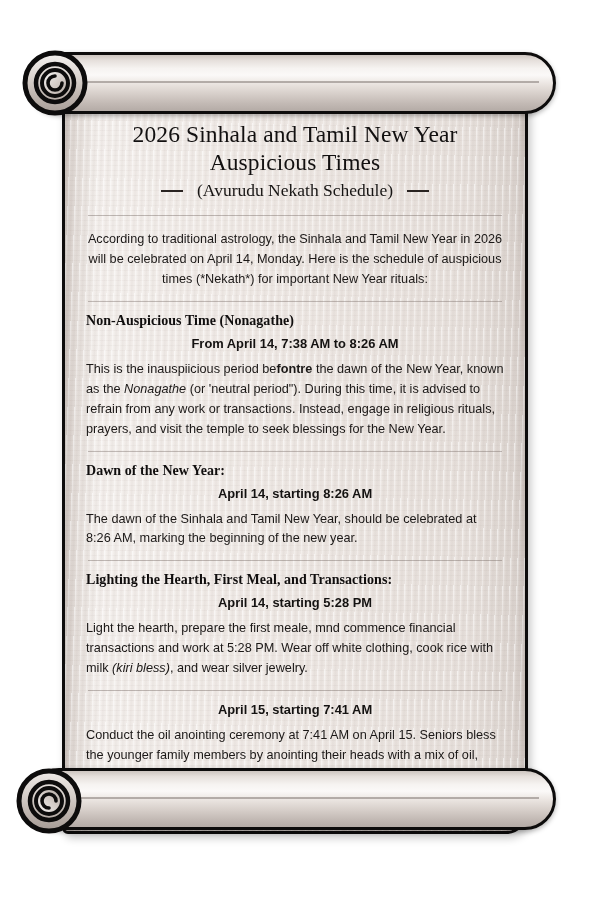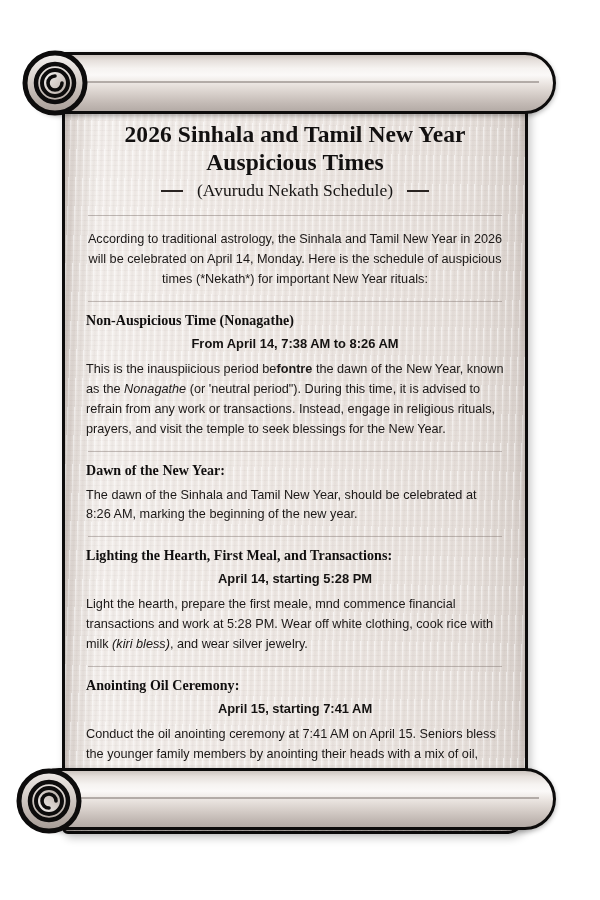--- a/index.html
+++ b/index.html
@@ -100,21 +100,21 @@
     inset: 0;
     padding: 44px 21px 10px 21px;
   }
 
   
   #title-block { text-align: center; }
 
   .title-line {
     font-family: "Liberation Serif", serif;
     font-size: 23.5px;
-    font-weight: 700;
+    font-weight: 400;
     color: #121010;
     line-height: 1.18;
     letter-spacing: 0.1px;
   }
 
   #subtitle-row {
     display: flex;
     align-items: center;
     justify-content: center;
     gap: 14px;
@@ -205,35 +205,35 @@
       <div class="section">
         <div class="section-head">Non-Auspicious Time (Nonagathe)</div>
         <div class="section-time">From April 14, 7:38 AM to 8:26 AM</div>
         <p class="body-text"><span>This is the inauspiicious period be</span><span class="bd">fontre</span><span> the dawn of the New Year, known as the </span><span class="it">Nonagathe</span><span> (or 'neutral period"). During this time, it is advised to refrain from any work or transactions. Instead, engage in religious rituals, prayers, and visit the temple to seek blessings for the New Year.</span></p>
       </div>
 
       <div class="divider tight"></div>
 
       <div class="section">
         <div class="section-head">Dawn of the New Year:</div>
+        <div class="section-time">April 14, starting 8:26 AM</div>
         <p class="body-text">The dawn of the Sinhala and Tamil New Year, should be celebrated at 8:26 AM, marking the beginning of the new year.</p>
       </div>
 
       <div class="divider tight"></div>
 
       <div class="section">
         <div class="section-head">Lighting the Hearth, First Meal, and Transactions:</div>
         <div class="section-time">April 14, starting 5:28 PM</div>
         <p class="body-text"><span>Light the hearth, prepare the first meale, mnd commence financial transactions and work at 5:28 PM. Wear off white clothing, cook rice with milk </span><span class="it">(kiri bless)</span><span>, and wear silver jewelry.</span></p>
       </div>
 
       <div class="divider tight"></div>
 
       <div class="section">
-        <div class="section-head">Anointing Oil Ceremony:</div>
         <div class="section-time">April 15, starting 7:41 AM</div>
         <p class="body-text">Conduct the oil anointing ceremony at 7:41 AM on April 15. Seniors bless the younger family members by anointing their heads with a mix of oil, nuga leaves, and specific herbs while facing the north direction.</p>
       </div>
 
       <div class="divider tight"></div>
 
     </div>
   </div>
 
   <div id="rod-bottom" class="rod"></div>

